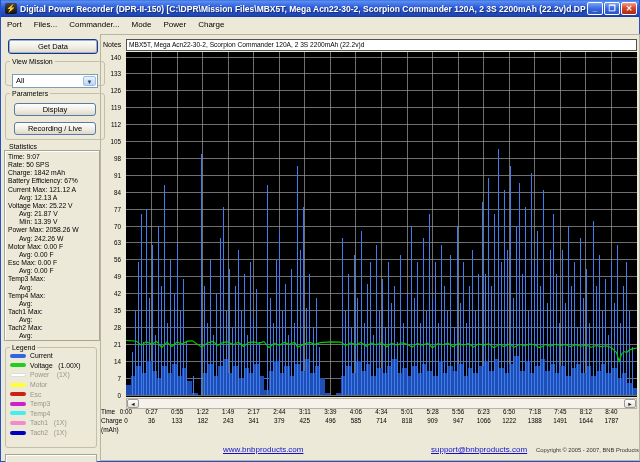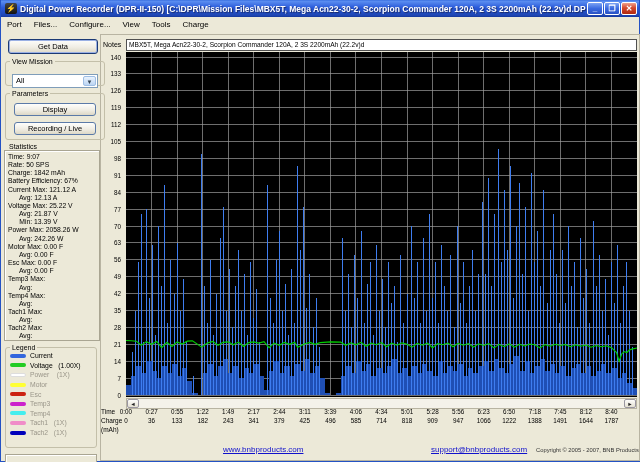--- a/index.html
+++ b/index.html
@@ -87,23 +87,23 @@
     <div class="app-icon">⚡</div>
     <div class="title-text">Digital Power Recorder (DPR-II-150) [C:\DPR\Mission Files\MBX5T, Mega Acn22-30-2, Scorpion Commander 120A, 2 3S 2200mAh (22.2v)d.DPR]</div>
     <div class="win-btn">_</div>
     <div class="win-btn">❐</div>
     <div class="win-btn close">✕</div>
   </div>
 
   <div class="menubar" id="menubar">
       <div class="menu-item">Port</div>
       <div class="menu-item">Files...</div>
-      <div class="menu-item">Configure...</div>
-      <div class="menu-item">View</div>
-      <div class="menu-item">Tools</div>
+      <div class="menu-item">Commander...</div>
+      <div class="menu-item">Mode</div>
+      <div class="menu-item">Power</div>
       <div class="menu-item">Charge</div>
     </div>
 
   <div class="chart-panel-frame"></div>
 
   <button class="xp-btn default" style="left:7px;top:39px;width:90px;height:15px;">Get Data</button>
 
   <fieldset style="left:4px;top:58px;width:100px;height:28px;">
     <legend>View Mission</legend>
     <div class="combo">

